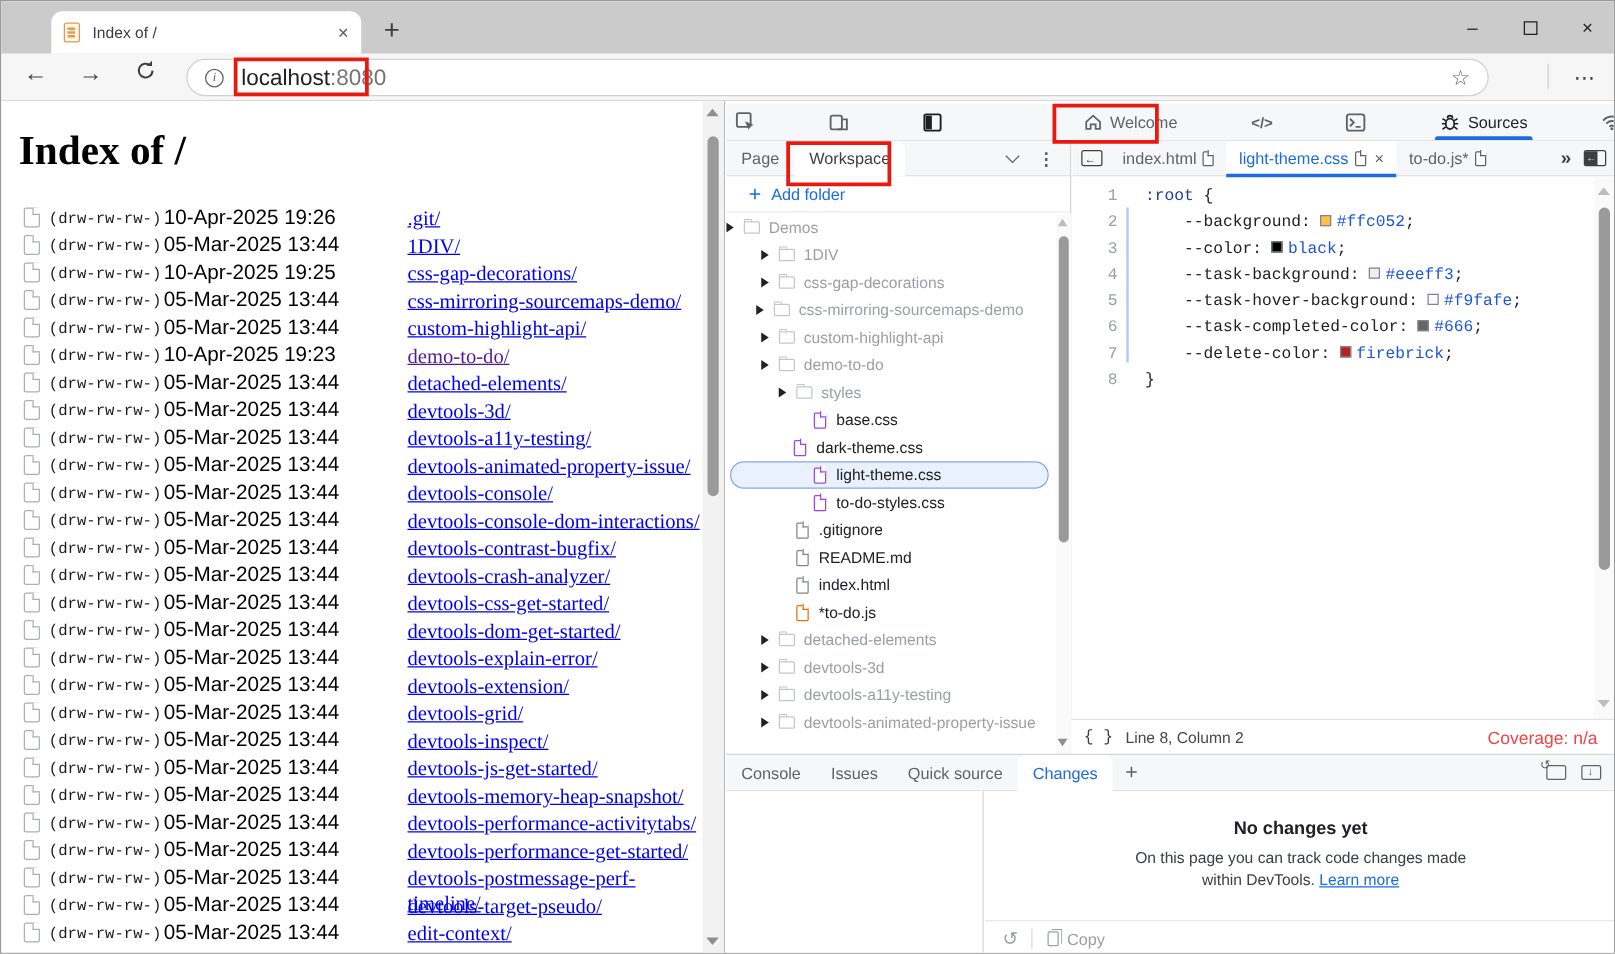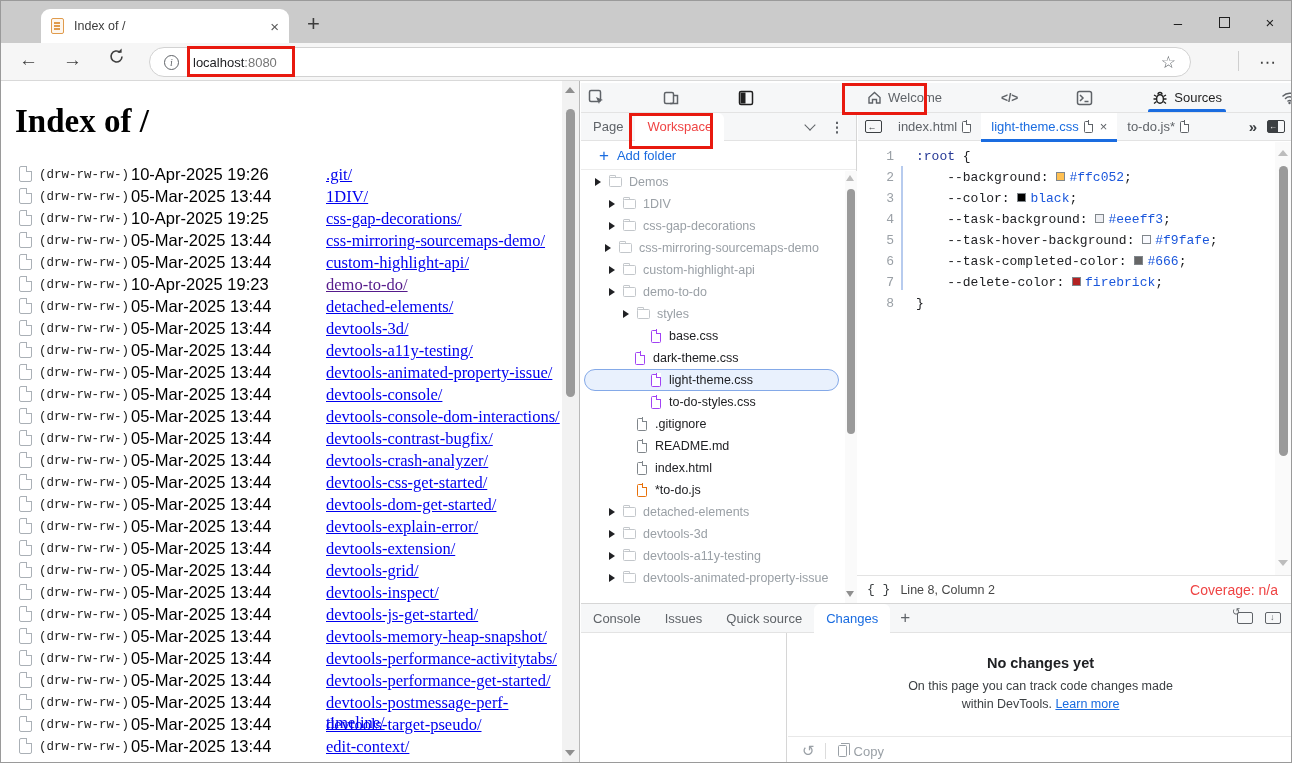--- a/index.html
+++ b/index.html
@@ -21,21 +21,21 @@
   .wincontrols { position:absolute; right:0; top:0; height:42px; display:flex; }
   .wc { width:46px; height:100%; display:flex; align-items:center; justify-content:center; color:#1f1f1f; font-size:15px; }
   .wc-box { width:11px; height:11px; border:1.3px solid #1f1f1f; }
   
   .toolbar { position:absolute; left:0; top:42px; width:1292px; height:38px; background:#f6f6f6; border-bottom:1px solid #d9d9d9; }
   .navbtn { position:absolute; top:48px; font-size:19px; color:#3f3f3f; }
   .addrbar { position:absolute; left:148px; top:46px; width:1042px; height:30px; background:#fff;
              border:1px solid #d2d2d2; border-radius:15px; display:flex; align-items:center; padding:0 14px; }
   .info-i { width:15px; height:15px; border:1.2px solid #5f6368; border-radius:50%; color:#5f6368;
             font-size:10px; display:flex; align-items:center; justify-content:center; font-family:"Liberation Serif",serif; font-style:italic; }
-  .url { margin-left:14px; font-size:13px; color:#202124; }
+  .url { margin-left:14px; font-size:18px; color:#202124; }
   .url .port { color:#757575; }
   .star { margin-left:auto; font-size:17px; color:#5f6368; }
   .menu-dots { position:absolute; right:14px; top:51px; font-size:17px; color:#3f3f3f; letter-spacing:1px; }
   .tb-divider { position:absolute; right:52px; top:50px; width:1px; height:20px; background:#cfcfcf; }
   
   .redbox { position:absolute; border:3px solid #e8190f; z-index:50; pointer-events:none; }
   
   .webpage { position:absolute; left:0; top:80px; width:579px; height:683px; background:#fff; border-right:1px solid #b9b9b9; overflow:hidden; }
   .page-h1 { position:absolute; left:14px; top:22px; font-family:"Liberation Serif",serif; font-weight:bold; font-size:33px; color:#000; }
   .lrow { position:absolute; left:0; width:560px; height:22px; }
@@ -59,21 +59,21 @@
   .vdiv { width:1px; height:18px; background:#d4d4d4; margin:0 5px; }
   .paneltab { display:flex; align-items:center; gap:6px; padding:0 8px; height:28px; color:#5f6368; position:relative; }
   .paneltab.active { color:#1f1f1f; }
   .paneltab.active::after { content:""; position:absolute; left:4px; right:4px; bottom:0; height:3px; background:#1a6ce0; border-radius:2px 2px 0 0; }
   .dt-right { margin-left:auto; display:flex; align-items:center; }
   .help-c { width:15px; height:15px; border:1.3px solid #5f6368; border-radius:50%; font-size:10.5px; display:flex; align-items:center; justify-content:center; }
   
   .navigator { position:absolute; left:0; top:32px; width:276px; height:490px; border-right:1px solid #d6d6d6; background:#fff; }
   .nav-tabs { position:absolute; left:0; top:0; width:275px; height:28px; background:#f6f7f8; border-bottom:1px solid #e3e3e3; display:flex; align-items:center; }
   .ntab { padding:0 12px; height:28px; display:flex; align-items:center; color:#5f6368; }
-  .ntab.active { background:#fff; color:#ef4444; border-radius:6px 6px 0 0; }
+  .ntab.active { background:#fff; color:#404040; border-radius:6px 6px 0 0; }
   .chev { width:8px; height:8px; border-right:1.6px solid #5f6368; border-bottom:1.6px solid #5f6368; transform:rotate(45deg); margin-top:-4px; }
   .kebab { color:#5f6368; font-size:14px; font-weight:bold; letter-spacing:0; }
   .addfolder { position:absolute; left:0; top:29px; width:275px; height:28px; border-bottom:1px solid #ececec; display:flex; align-items:center; padding-left:18px; color:#1a6ce0; }
   .addfolder .plus { font-size:17px; margin-right:8px; font-weight:400; }
   .tree { position:absolute; left:0; top:58px; width:266px; height:430px; overflow:hidden; }
   .trow { position:absolute; height:22px; display:flex; align-items:center; width:100%; }
   .caret { width:0; height:0; border-top:4px solid transparent; border-bottom:4px solid transparent; border-left:6px solid #202124; margin-right:8px; flex:none; }
   .fold-ic { width:13px; height:10px; border:1.2px solid #c3c7cb; border-radius:1.5px; position:relative; margin-right:7px; flex:none; }
   .fold-ic::before { content:""; position:absolute; left:-1.2px; top:-3.5px; width:5px; height:2.5px; border:1.2px solid #c3c7cb; border-bottom:none; border-radius:1.5px 1.5px 0 0; }
   .file-ic { width:10px; height:13px; border:1.2px solid currentColor; border-radius:1.5px; position:relative; margin-right:8px; flex:none; background:#fff; }
@@ -436,21 +436,21 @@
         <span style="margin-left:auto; display:flex; align-items:center; gap:16px; padding-right:12px;">
           <span class="chev"></span>
           <span class="kebab">⋮</span>
         </span>
       </div>
       <div class="addfolder">
         <span class="plus">+</span>
         <span>Add folder</span>
       </div>
       <div class="tree" id="tree">
-          <div class="trow grayed" style="top: 0px; padding-left: 14px;">
+          <div class="trow grayed" style="top: 0px; ">
             <span class="caret"></span>
             <span class="fold-ic"></span>
             <span class="tlabel">Demos</span>
           </div>
           <div class="trow grayed" style="top: 22px; padding-left: 28px;">
             <span class="caret"></span>
             <span class="fold-ic"></span>
             <span class="tlabel">1DIV</span>
           </div>
           <div class="trow grayed" style="top: 44px; padding-left: 28px;">

